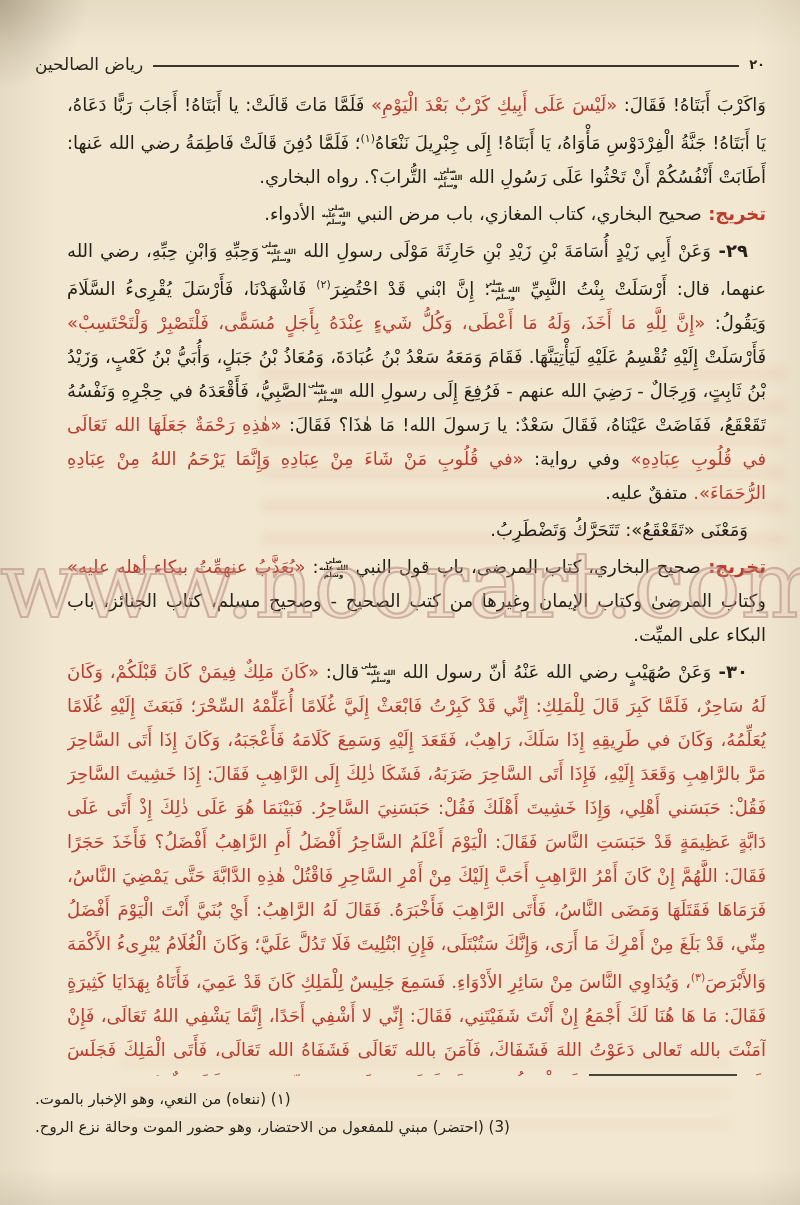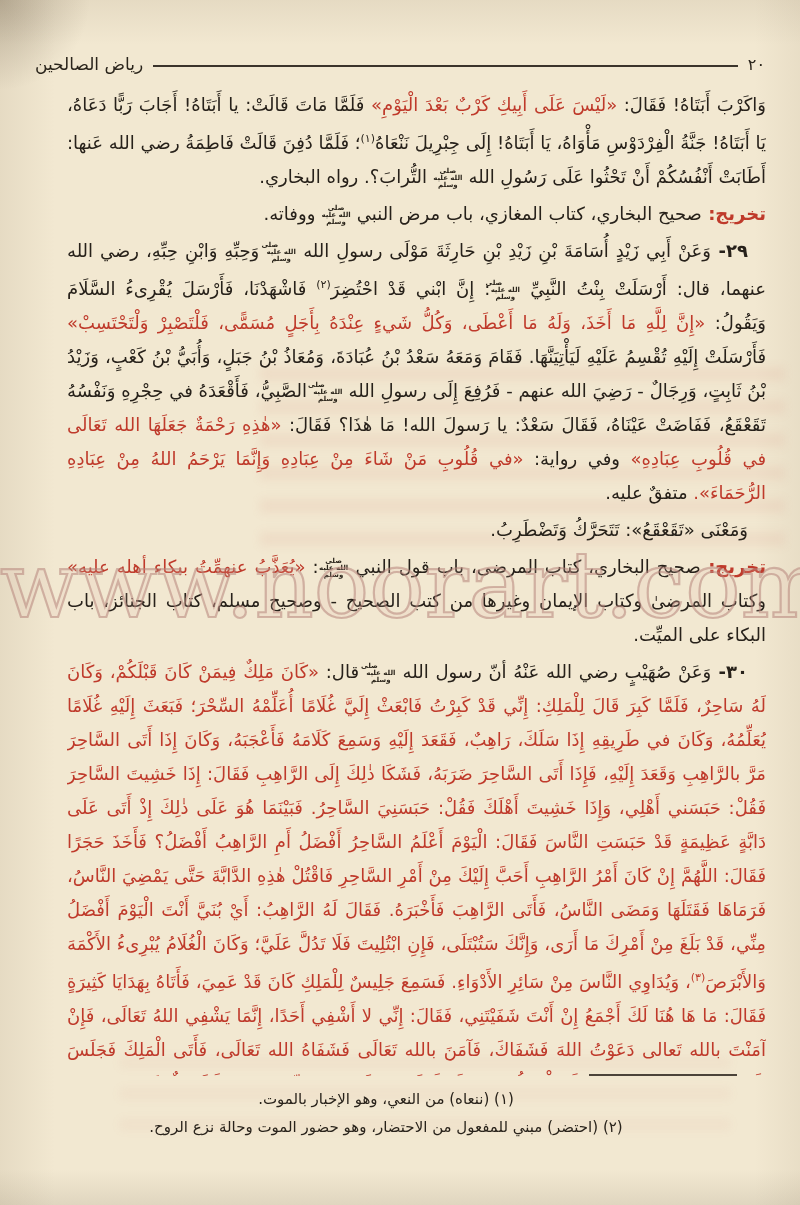--- a/index.html
+++ b/index.html
@@ -17,21 +17,21 @@
       linear-gradient(to top, rgba(150,140,120,0.20), transparent 35px);
     font-family:"DejaVu Sans", sans-serif;
     direction:rtl;
     color:#27211a;
   }
   
   .hdr{
     position:absolute;top:54px;right:35px;left:35px;
     display:flex;align-items:center;gap:10px;
   }
-  .hdr .pgnum{font-size:16px;color:#2a241b;flex:0 0 auto;}
+  .hdr .pgnum{font-size:13px;color:#2a241b;flex:0 0 auto;font-weight:bold;}
   .hdr .rule{flex:1 1 auto;height:2px;background:#3b342b;margin-top:4px;}
   .hdr .book{font-size:17px;color:#2a241b;flex:0 0 auto;}
   
   .bodytext{
     position:absolute;top:88px;right:34px;left:34px;height:988px;
     overflow:hidden;
     font-size:18px;line-height:34px;
     text-align:justify;
     margin-left:33px;
   }
@@ -63,49 +63,49 @@
     top:360px;right:15px;left:260px;height:205px;
     background:repeating-linear-gradient(0deg, transparent 0 19px, rgba(205,118,102,0.20) 19px 33px);
   }
   .bleed-low{
     top:1040px;right:70px;left:120px;height:110px;
     background:repeating-linear-gradient(0deg, transparent 0 20px, rgba(205,118,102,0.13) 20px 31px);
   }
   
   .footer{
     position:absolute;top:1074px;right:63px;left:35px;
-    text-align:center;
+    text-align:left;
   }
   .fnrule{width:148px;height:2px;background:#4c443a;margin:0 0 10px 0;}
   .fn{font-size:15px;line-height:27.5px;color:#29231b;}
 </style>
 </head>
 <body>
 
 <div class="page">
 
   <div class="bleed bleed-mid"></div>
   <div class="bleed bleed-low"></div>
 
   <div class="hdr">
     <span class="pgnum">٢٠</span>
     <span class="rule"></span>
     <span class="book">رياض الصالحين</span>
   </div>
 
   <div class="bodytext">
     <p><span class="seg black">وَاكَرْبَ أَبَتَاهُ! فَقَالَ: </span><span class="seg red">«لَيْسَ عَلَى أَبِيكِ كَرْبٌ بَعْدَ الْيَوْمِ»</span><span class="seg black"> فَلَمَّا مَاتَ قَالَتْ: يا أَبَتَاهُ! أَجَابَ رَبًّا دَعَاهُ، يَا أَبَتَاهُ! جَنَّةُ الْفِرْدَوْسِ مَأْوَاهُ، يَا أَبَتَاهُ! إِلَى جِبْرِيلَ نَنْعَاهُ</span><span class="seg black sup">(١)</span><span class="seg black">؛ فَلَمَّا دُفِنَ قَالَتْ فَاطِمَةُ رضي الله عَنها: أَطَابَتْ أَنْفُسُكُمْ أَنْ تَحْثُوا عَلَى رَسُولِ الله </span><span class="saw">صلى الله عليه وسلم</span><span class="seg black"> التُّرابَ؟. رواه البخاري.</span></p>
-    <p><span class="seg red bold">تخريج: </span><span class="seg black">صحيح البخاري، كتاب المغازي، باب مرض النبي </span><span class="saw">صلى الله عليه وسلم</span><span class="seg black"> ووفاته.</span></p>
+    <p><span class="seg red bold">تخريج: </span><span class="seg black">صحيح البخاري، كتاب المغازي، باب مرض النبي </span><span class="saw">صلى الله عليه وسلم</span><span class="seg black"> الأدواء.</span></p>
     <p class="indent"><span class="seg black bold">٢٩- </span><span class="seg black">وَعَنْ أَبِي زَيْدٍ أُسَامَةَ بْنِ زَيْدِ بْنِ حَارِثَةَ مَوْلَى رسولِ الله </span><span class="saw">صلى الله عليه وسلم</span><span class="seg black"> وَحِبِّهِ وَابْنِ حِبِّهِ، رضي الله عنهما، قال: أَرْسَلَتْ بِنْتُ النَّبِيِّ </span><span class="saw">صلى الله عليه وسلم</span><span class="seg black">: إِنَّ ابْني قَدْ احْتُضِرَ</span><span class="seg black sup">(٢)</span><span class="seg black"> فَاشْهَدْنَا، فَأَرْسَلَ يُقْرِىءُ السَّلَامَ وَيَقُولُ: </span><span class="seg red">«إِنَّ لِلَّهِ مَا أَخَذَ، وَلَهُ مَا أَعْطَى، وَكُلُّ شَيءٍ عِنْدَهُ بِأَجَلٍ مُسَمًّى، فَلْتَصْبِرْ وَلْتَحْتَسِبْ»</span><span class="seg black"> فَأَرْسَلَتْ إِلَيْهِ تُقْسِمُ عَلَيْهِ لَيَأْتِيَنَّهَا. فَقَامَ وَمَعَهُ سَعْدُ بْنُ عُبَادَةَ، وَمُعَاذُ بْنُ جَبَلٍ، وَأُبَيُّ بْنُ كَعْبٍ، وَزَيْدُ بْنُ ثَابِتٍ، وَرِجَالٌ - رَضِيَ الله عنهم - فَرُفِعَ إِلَى رسولِ الله </span><span class="saw">صلى الله عليه وسلم</span><span class="seg black"> الصَّبِيُّ، فَأَقْعَدَهُ في حِجْرِهِ وَنَفْسُهُ تَقَعْقَعُ، فَفَاضَتْ عَيْنَاهُ، فَقَالَ سَعْدٌ: يا رَسولَ الله! مَا هٰذَا؟ فَقَالَ: </span><span class="seg red">«هٰذِهِ رَحْمَةٌ جَعَلَهَا الله تَعَالَى في قُلُوبِ عِبَادِهِ»</span><span class="seg black"> وفي رواية: </span><span class="seg red">«في قُلُوبِ مَنْ شَاءَ مِنْ عِبَادِهِ وَإِنَّمَا يَرْحَمُ اللهُ مِنْ عِبَادِهِ الرُّحَمَاءَ».</span><span class="seg black"> متفقٌ عليه.</span></p>
     <p class="indent"><span class="seg black">وَمَعْنَى «تَقَعْقَعُ»: تَتَحَرَّكُ وَتَضْطَرِبُ.</span></p>
     <p><span class="seg red bold">تخريج: </span><span class="seg black">صحيح البخاري، كتاب المرضى، باب قول النبي </span><span class="saw">صلى الله عليه وسلم</span><span class="seg black">: </span><span class="seg red">«يُعَذَّبُ عنهمِّتُ ببكاء أهله عليه»</span><span class="seg black"> وكتاب المرضىٰ وكتاب الإيمان وغيرها من كتب الصحيح - وصحيح مسلم، كتاب الجنائز، باب البكاء على الميِّت.</span></p>
     <p class="indent"><span class="seg black bold">٣٠- </span><span class="seg black">وَعَنْ صُهَيْبٍ رضي الله عَنْهُ أنّ رسول الله </span><span class="saw">صلى الله عليه وسلم</span><span class="seg black"> قال: </span><span class="seg red">«كَانَ مَلِكٌ فِيمَنْ كَانَ قَبْلَكُمْ، وَكَانَ لَهُ سَاحِرٌ، فَلَمَّا كَبِرَ قَالَ لِلْمَلِكِ: إِنِّي قَدْ كَبِرْتُ فَابْعَثْ إِلَيَّ غُلَامًا أُعَلِّمْهُ السِّحْرَ؛ فَبَعَثَ إِلَيْهِ غُلَامًا يُعَلِّمُهُ، وَكَانَ في طَرِيقِهِ إِذَا سَلَكَ، رَاهِبٌ، فَقَعَدَ إِلَيْهِ وَسَمِعَ كَلَامَهُ فَأَعْجَبَهُ، وَكَانَ إِذَا أَتَى السَّاحِرَ مَرَّ بالرَّاهِبِ وَقَعَدَ إِلَيْهِ، فَإِذَا أَتَى السَّاحِرَ ضَرَبَهُ، فَشَكَا ذٰلِكَ إِلَى الرَّاهِبِ فَقَالَ: إِذَا خَشِيتَ السَّاحِرَ فَقُلْ: حَبَسَني أَهْلِي، وَإِذَا خَشِيتَ أَهْلَكَ فَقُلْ: حَبَسَنِيَ السَّاحِرُ. فَبَيْنَمَا هُوَ عَلَى ذٰلِكَ إِذْ أَتَى عَلَى دَابَّةٍ عَظِيمَةٍ قَدْ حَبَسَتِ النَّاسَ فَقَالَ: الْيَوْمَ أَعْلَمُ السَّاحِرُ أَفْضَلُ أَمِ الرَّاهِبُ أَفْضَلُ؟ فَأَخَذَ حَجَرًا فَقَالَ: اللَّهُمَّ إِنْ كَانَ أَمْرُ الرَّاهِبِ أَحَبَّ إِلَيْكَ مِنْ أَمْرِ السَّاحِرِ فَاقْتُلْ هٰذِهِ الدَّابَّةَ حَتَّى يَمْضِيَ النَّاسُ، فَرَمَاهَا فَقَتَلَهَا وَمَضَى النَّاسُ، فَأَتَى الرَّاهِبَ فَأَخْبَرَهُ. فَقَالَ لَهُ الرَّاهِبُ: أَيْ بُنَيَّ أَنْتَ الْيَوْمَ أَفْضَلُ مِنِّي، قَدْ بَلَغَ مِنْ أَمْرِكَ مَا أَرَى، وَإِنَّكَ سَتُبْتَلَى، فَإِنِ ابْتُلِيتَ فَلَا تَدُلَّ عَلَيَّ؛ وَكَانَ الْغُلَامُ يُبْرِىءُ الأَكْمَهَ وَالأَبْرَصَ</span><span class="seg red sup">(٣)</span><span class="seg red">، وَيُدَاوِي النَّاسَ مِنْ سَائِرِ الأَدْوَاءِ. فَسَمِعَ جَلِيسٌ لِلْمَلِكِ كَانَ قَدْ عَمِيَ، فَأَتَاهُ بِهَدَايَا كَثِيرَةٍ فَقَالَ: مَا هَا هُنَا لَكَ أَجْمَعُ إِنْ أَنْتَ شَفَيْتَنِي، فَقَالَ: إِنِّي لا أَشْفِي أَحَدًا، إِنَّمَا يَشْفِي اللهُ تَعَالَى، فَإِنْ آمَنْتَ بالله تَعالى دَعَوْتُ اللهَ فَشَفَاكَ، فَآمَنَ بالله تَعَالَى فَشَفَاهُ الله تَعَالَى، فَأَتَى الْمَلِكَ فَجَلَسَ إِلَيْهِ كما كَانَ يَجْلِسُ فَقَالَ لَهُ الْمَلِكُ: مَنْ رَدَّ عَلَيْكَ بَصَرَكَ؟ قَالَ: رَبِّي، قال: وَلَكَ رَبٌّ غَيْرِي؟! قَالَ: رَبِّي وَرَبُّكَ اللهُ، فَأَخَذَهُ فَلَمْ يَزَلْ يُعَذِّبُهُ حَتَّى دَلَّ عَلَى الْغُلَامِ، فَجِيءَ بالْغُلَامِ فَقَالَ لَهُ الْمَلِكُ: أَيْ بُنَيَّ</span></p>
   </div>
 
   <div class="watermark">www.noorart.com</div>
 
   <div class="footer">
     <div class="fnrule"></div>
     <div class="fn">(١) (ننعاه) من النعي، وهو الإخبار بالموت.</div>
-    <div class="fn">(٢) (احتضر) مبني للمفعول من الاحتضار، وهو حضور الموت وحالة نزع الروح.</div>
+    <div class="fn">(3) (احتضر) مبني للمفعول من الاحتضار، وهو حضور الموت وحالة نزع الروح.</div>
   </div>
 
 </div>
 
 </body></html>

